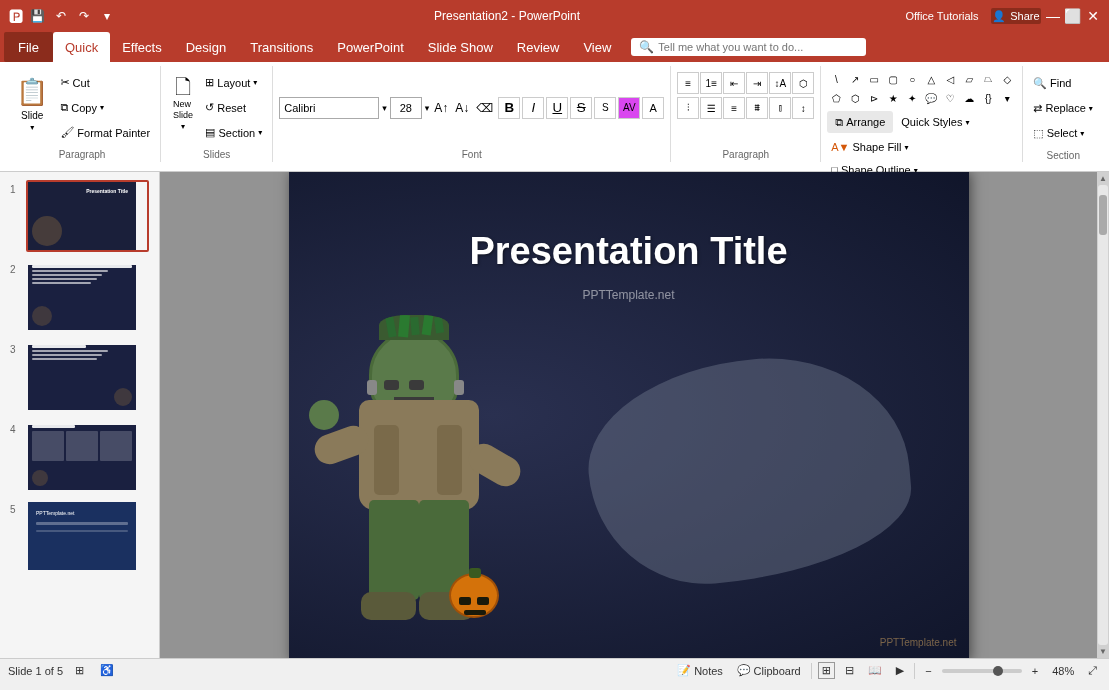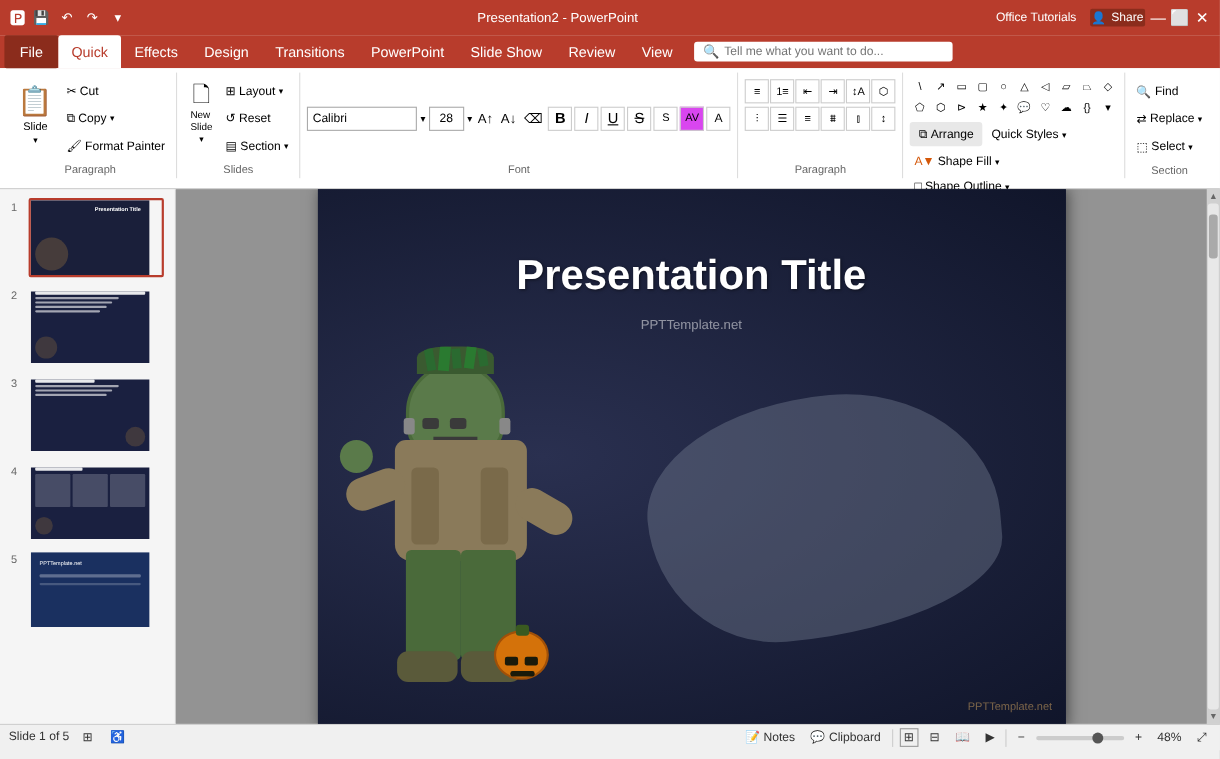--- a/index.html
+++ b/index.html
@@ -227,21 +227,21 @@
       height: 24px;
       background: #f0f0f0;
       border-top: 1px solid #ccc;
       display: flex;
       align-items: center;
       justify-content: space-between;
       padding: 0 8px;
       font-size: 11px;
       color: #333;
     }
-    .status-left { display: flex; gap: 8px; }
+    .status-left { display: flex; align-items: center; gap: 8px; }
     .status-right { display: flex; align-items: center; gap: 6px; }
     .status-btn {
       display: flex; align-items: center; gap: 3px; cursor: pointer; padding: 0 4px;
     }
     .zoom-slider {
       width: 80px; height: 4px; background: #ccc; border-radius: 2px; position: relative; cursor: pointer;
     }
     .zoom-thumb {
       width: 10px; height: 10px; background: #555; border-radius: 50%;
       position: absolute; top: -3px; left: 70%; transform: translateX(-50%);

